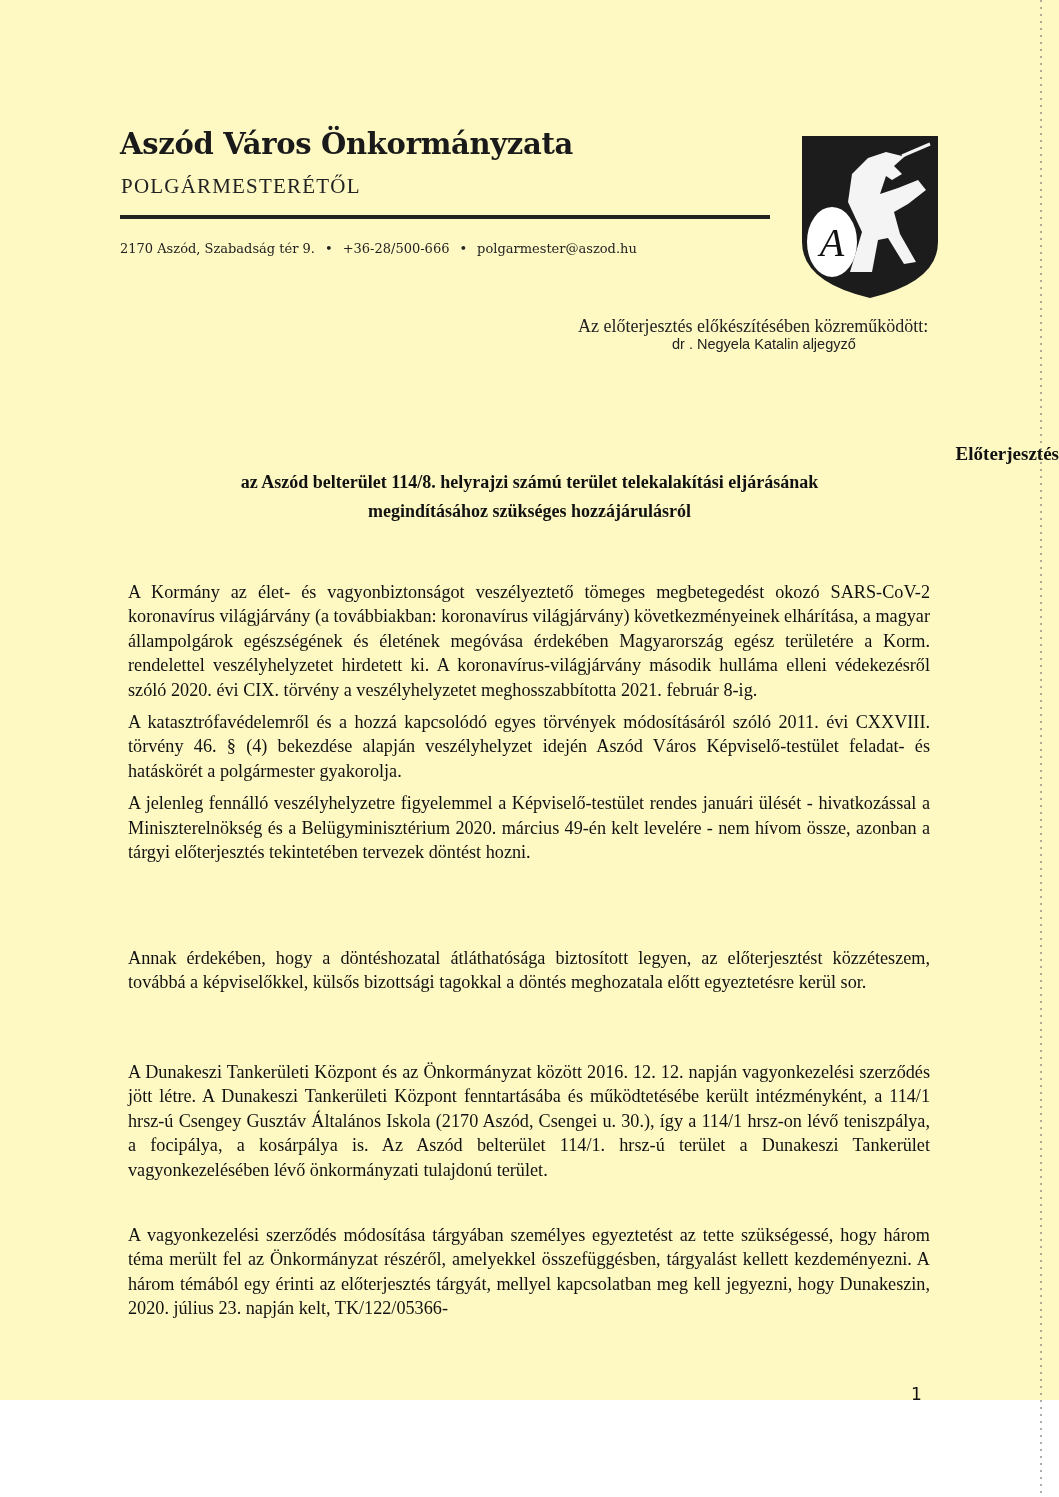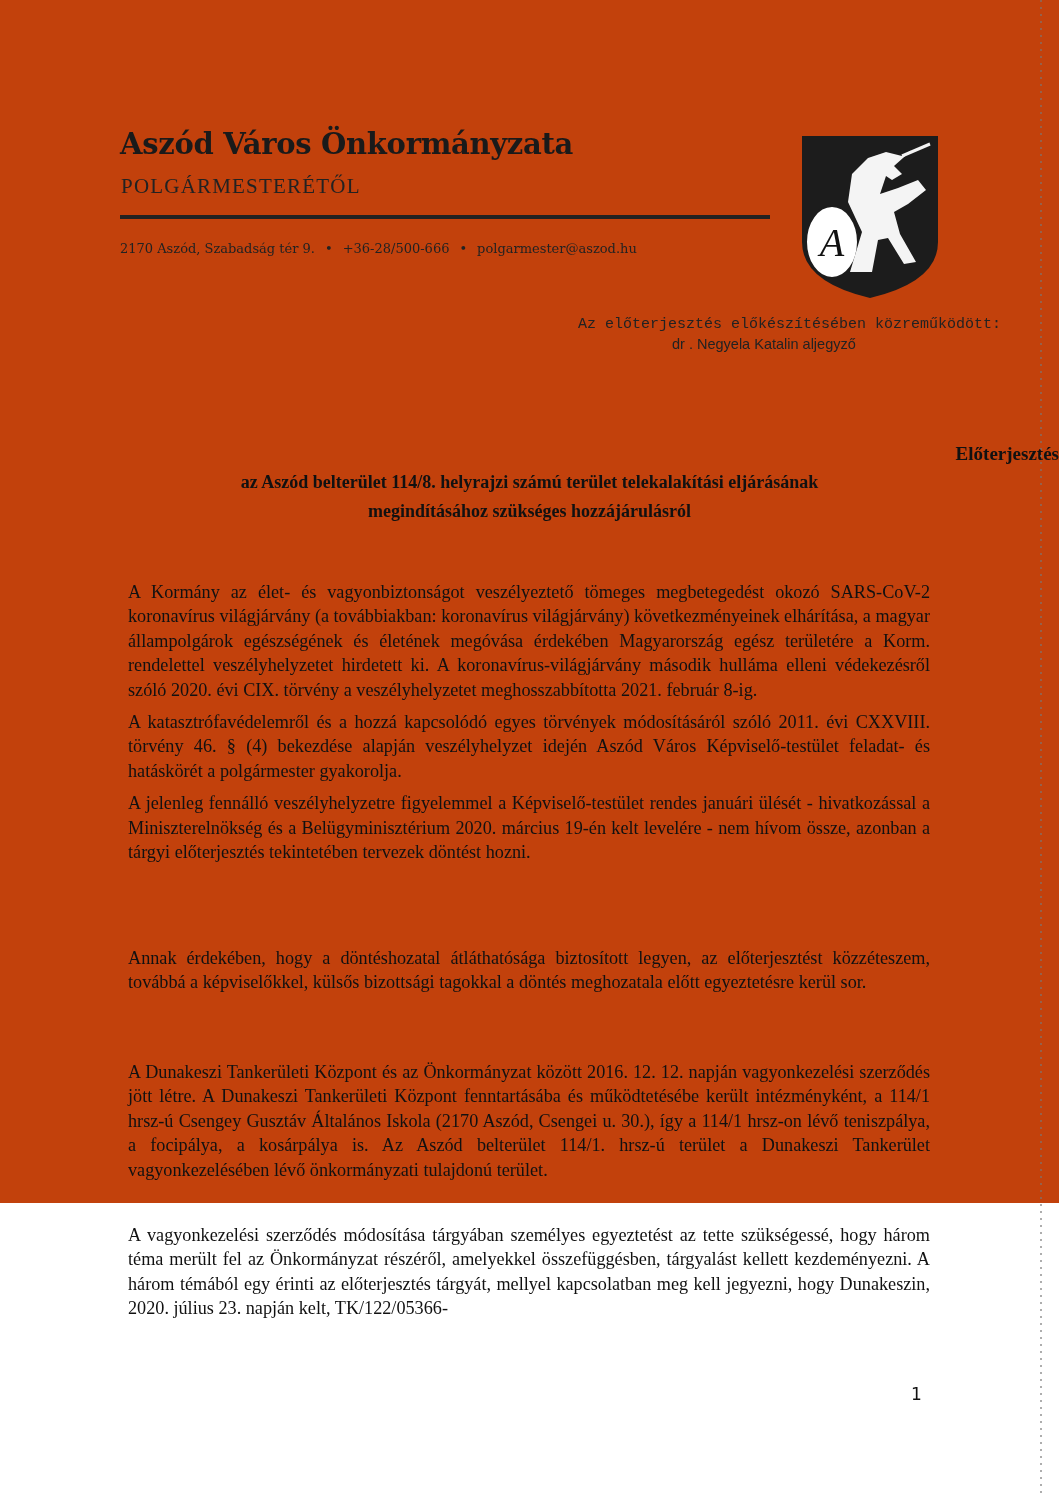--- a/index.html
+++ b/index.html
@@ -1,27 +1,27 @@
 <!DOCTYPE html>
 <html><head>
 <meta charset="utf-8">
 <style>
   html, body { margin: 0; padding: 0; background: #ffffff; }
   body { width: 1059px; height: 1497px; position: relative; overflow: hidden; color: #111; }
-  .page { position: absolute; left: 0; top: 0; width: 1059px; height: 1203px; background: #c2410c; }
+  .page { position: absolute; left: 0; top: 0; width: 1059px; height: 1400px; background: #fef9c3; }
 
   .org-title { position: absolute; left: 120px; top: 127px; font-family: "DejaVu Serif", serif; font-weight: bold; font-size: 29px; letter-spacing: -0.3px; color: #1a1a1a; white-space: nowrap; }
   .org-sub { position: absolute; left: 121px; top: 174px; font-family: "Liberation Serif", serif; font-size: 21px; letter-spacing: 1.2px; color: #222; white-space: nowrap; }
   .header-rule { position: absolute; left: 120px; top: 215px; width: 650px; height: 4px; background: #222; }
   .contact { position: absolute; left: 120px; top: 241px; font-family: "DejaVu Serif", serif; font-size: 13px; color: #222; white-space: nowrap; }
   .contact .sep { display: inline-block; margin: 0 10px; }
 
   .crest { position: absolute; left: 790px; top: 122px; width: 160px; height: 180px; }
 
-  .prep-note { position: absolute; left: 578px; top: 316px; font-family: Liberation Mono, monospace; font-size: 15px; color: #222; white-space: nowrap; }
+  .prep-note { position: absolute; left: 578px; top: 316px; font-family: Liberation Serif, serif; font-size: 18px; color: #222; white-space: nowrap; }
   .prep-name { position: absolute; left: 672px; top: 336px; font-family: Liberation Sans, sans-serif; font-size: 14.5px; color: #222; white-space: nowrap; }
 
   .doc-title { position: absolute; left: 0; width: 1059px; text-align: center; font-family: "Liberation Serif", serif; font-weight: bold; color: #111; }
   .doc-title.t1 { top: 443px; font-size: 19px; text-align: right; }
   .doc-title.t2 { top: 472px; font-size: 18px; }
   .doc-title.t3 { top: 501px; font-size: 18px; }
 
   .body-text { position: absolute; left: 120px; width: 818px; font-family: "Liberation Serif", serif; font-size: 18.2px; line-height: 24.4px; color: #111; text-align: justify; }
   .body-text p { margin: 8px; }
   .p1 { top: 572px; }
@@ -57,21 +57,21 @@
   <div class="prep-note">Az előterjesztés előkészítésében közreműködött:</div>
   <div class="prep-name">dr . Negyela Katalin aljegyző</div>
 
   <div class="doc-title t1">Előterjesztés</div>
   <div class="doc-title t2">az Aszód belterület 114/8. helyrajzi számú terület telekalakítási eljárásának</div>
   <div class="doc-title t3">megindításához szükséges hozzájárulásról</div>
 
   <div class="body-text p1">
     <p>A Kormány az élet- és vagyonbiztonságot veszélyeztető tömeges megbetegedést okozó SARS-CoV-2 koronavírus világjárvány (a továbbiakban: koronavírus világjárvány) következményeinek elhárítása, a magyar állampolgárok egészségének és életének megóvása érdekében Magyarország egész területére a Korm. rendelettel veszélyhelyzetet hirdetett ki. A koronavírus-világjárvány második hulláma elleni védekezésről szóló 2020. évi CIX. törvény a veszélyhelyzetet meghosszabbította 2021. február 8-ig.</p>
     <p>A katasztrófavédelemről és a hozzá kapcsolódó egyes törvények módosításáról szóló 2011. évi CXXVIII. törvény 46. § (4) bekezdése alapján veszélyhelyzet idején Aszód Város Képviselő-testület feladat- és hatáskörét a polgármester gyakorolja.</p>
-    <p>A jelenleg fennálló veszélyhelyzetre figyelemmel a Képviselő-testület rendes januári ülését - hivatkozással a Miniszterelnökség és a Belügyminisztérium 2020. március 19-én kelt levelére -  nem hívom össze, azonban a tárgyi előterjesztés tekintetében tervezek döntést hozni.</p>
+    <p>A jelenleg fennálló veszélyhelyzetre figyelemmel a Képviselő-testület rendes januári ülését - hivatkozással a Miniszterelnökség és a Belügyminisztérium 2020. március 49-én kelt levelére -  nem hívom össze, azonban a tárgyi előterjesztés tekintetében tervezek döntést hozni.</p>
   </div>
 
   <div class="body-text p2">
     <p>Annak érdekében, hogy a döntéshozatal átláthatósága biztosított legyen, az előterjesztést közzéteszem, továbbá a képviselőkkel, külsős bizottsági tagokkal a döntés meghozatala előtt egyeztetésre kerül sor.</p>
   </div>
 
   <div class="body-text p3">
     <p>A Dunakeszi Tankerületi Központ és az Önkormányzat között 2016. 12. 12. napján vagyonkezelési szerződés jött létre. A Dunakeszi Tankerületi Központ fenntartásába és működtetésébe került intézményként, a 114/1 hrsz-ú Csengey Gusztáv Általános Iskola (2170 Aszód, Csengei u. 30.), így a 114/1 hrsz-on lévő teniszpálya, a focipálya, a kosárpálya is. Az Aszód belterület 114/1. hrsz-ú terület a Dunakeszi Tankerület vagyonkezelésében lévő önkormányzati tulajdonú terület.</p>
   </div>
 

